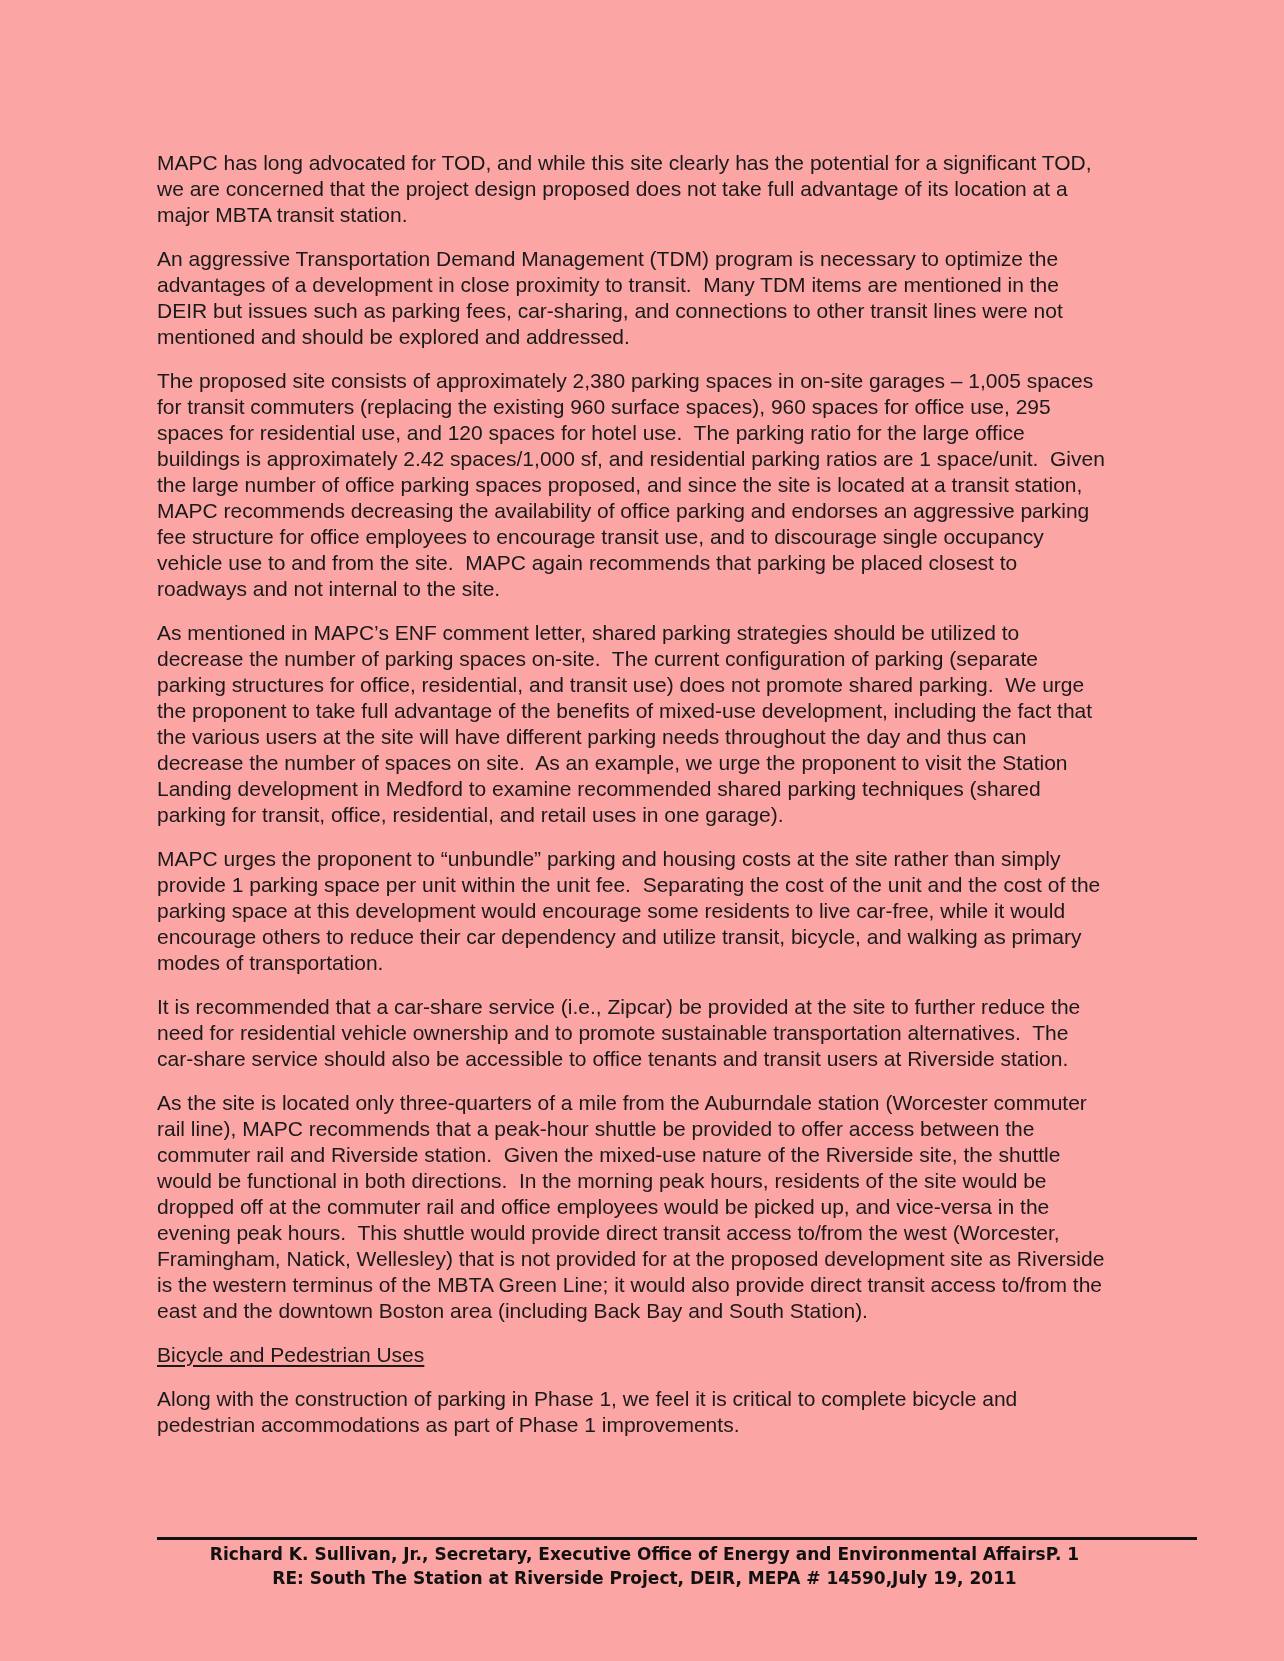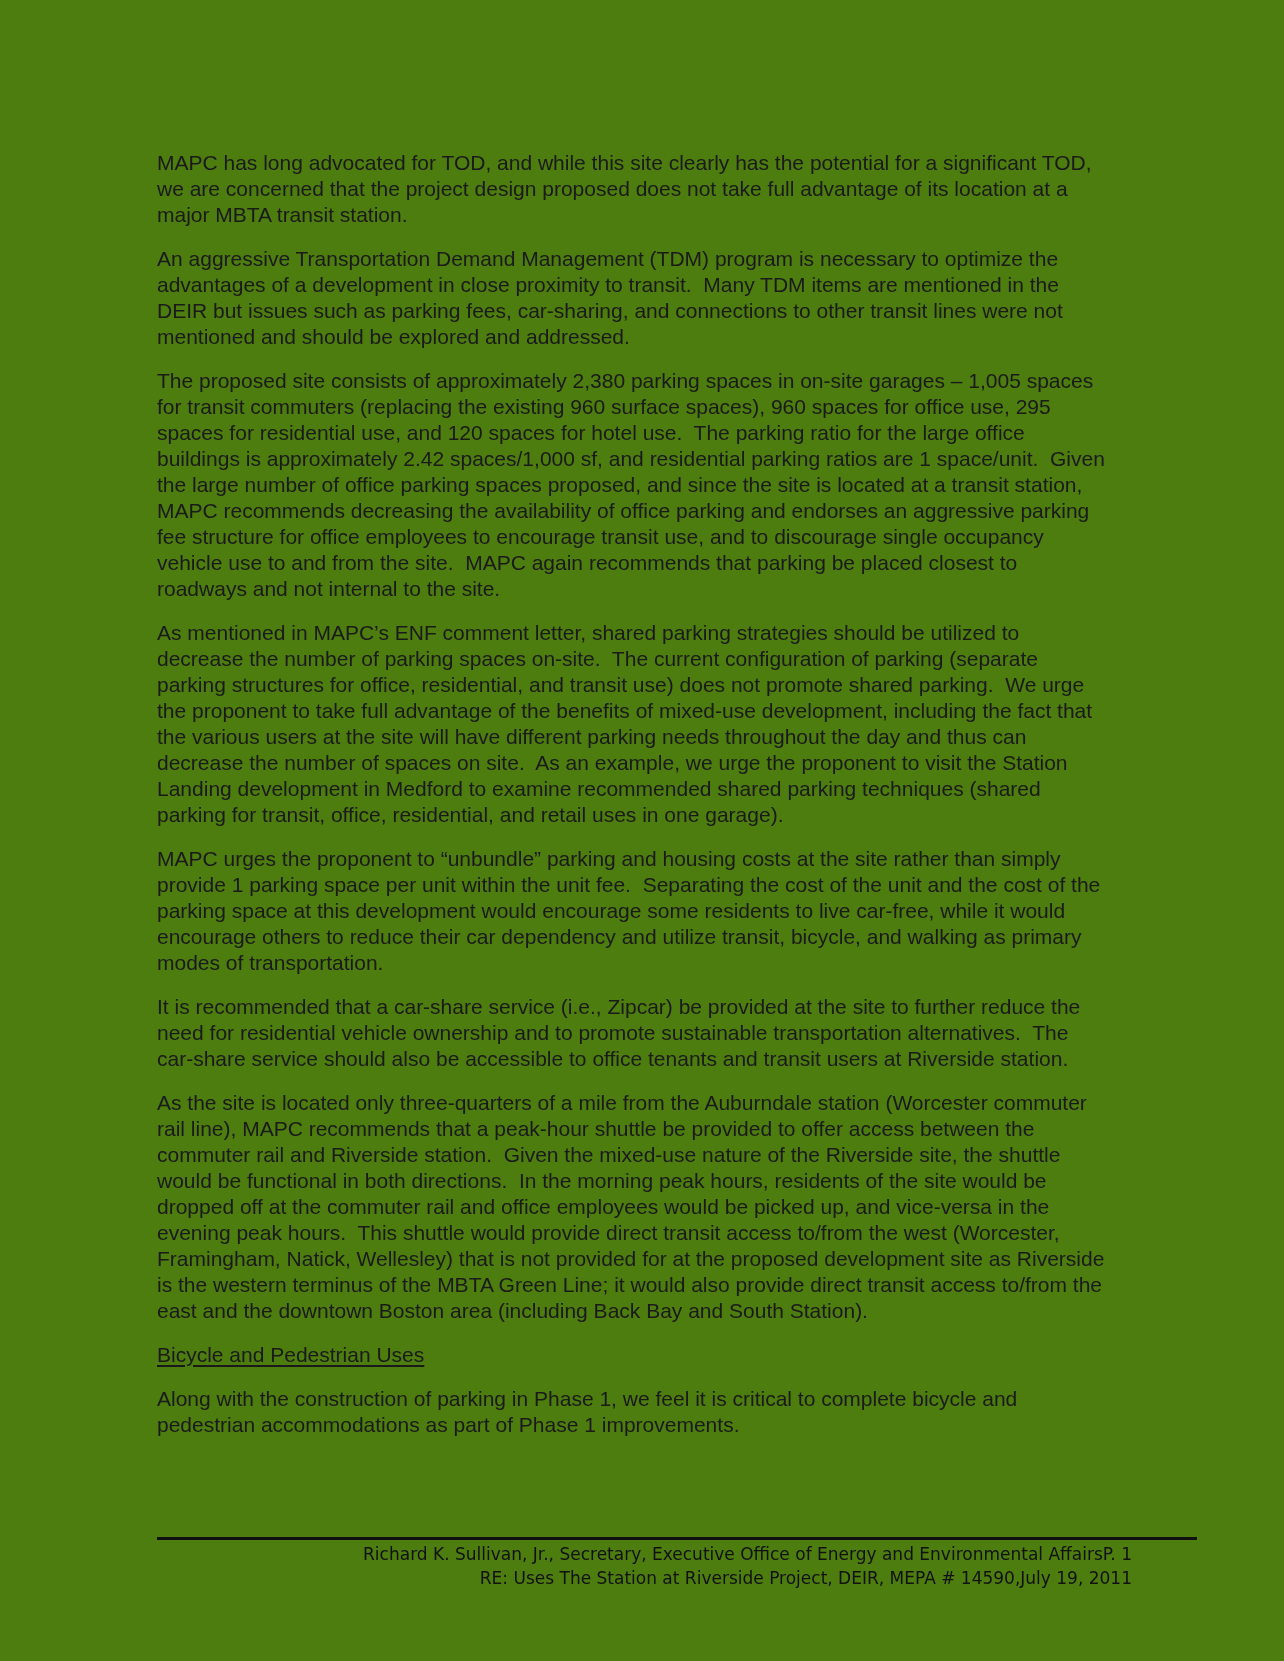--- a/index.html
+++ b/index.html
@@ -4,21 +4,21 @@
 <style>
   html, body {
     margin: 0;
     padding: 0;
     background: #ffffff;
   }
   .page {
     position: relative;
     width: 1284px;
     height: 1661px;
-    background: #4d7c0f;
+    background: #fca5a5;
     overflow: hidden;
     font-family: "Liberation Sans", sans-serif;
     color: #1a1a1a;
   }
   .content {
     position: absolute;
     left: 157px;
     top: 150px;
     width: 952px;
   }
@@ -46,22 +46,23 @@
   }
   .footer-rule {
     width: 1040px;
     height: 3px;
     background: #111111;
     margin: 0 0 2px 0;
     border: none;
   }
   .footer-row {
     display: flex;
-    justify-content: flex-end;
+    justify-content: center;
     width: 975px;
+    font-weight: bold;
   }
   .footer-left { text-align: left; }
   .footer-right { text-align: right; }
 </style>
 </head>
 <body>
 
 <div class="page">
 
   <main class="content">
@@ -85,18 +86,18 @@
     <p class="block">Along with the construction of parking in Phase 1, we feel it is critical to complete bicycle and pedestrian accommodations as part of Phase 1 improvements.</p>
   </main>
 
   <footer class="footer">
     <div class="footer-rule"></div>
     <div class="footer-row">
       <span class="footer-left">Richard K. Sullivan, Jr., Secretary, Executive Office of Energy and Environmental Affairs</span>
       <span class="footer-right">P. 1</span>
     </div>
     <div class="footer-row">
-      <span class="footer-left">RE: Uses The Station at Riverside Project, DEIR, MEPA # 14590,</span>
+      <span class="footer-left">RE: South The Station at Riverside Project, DEIR, MEPA # 14590,</span>
       <span class="footer-right">July 19, 2011</span>
     </div>
   </footer>
 
 </div>
 
 </body></html>

